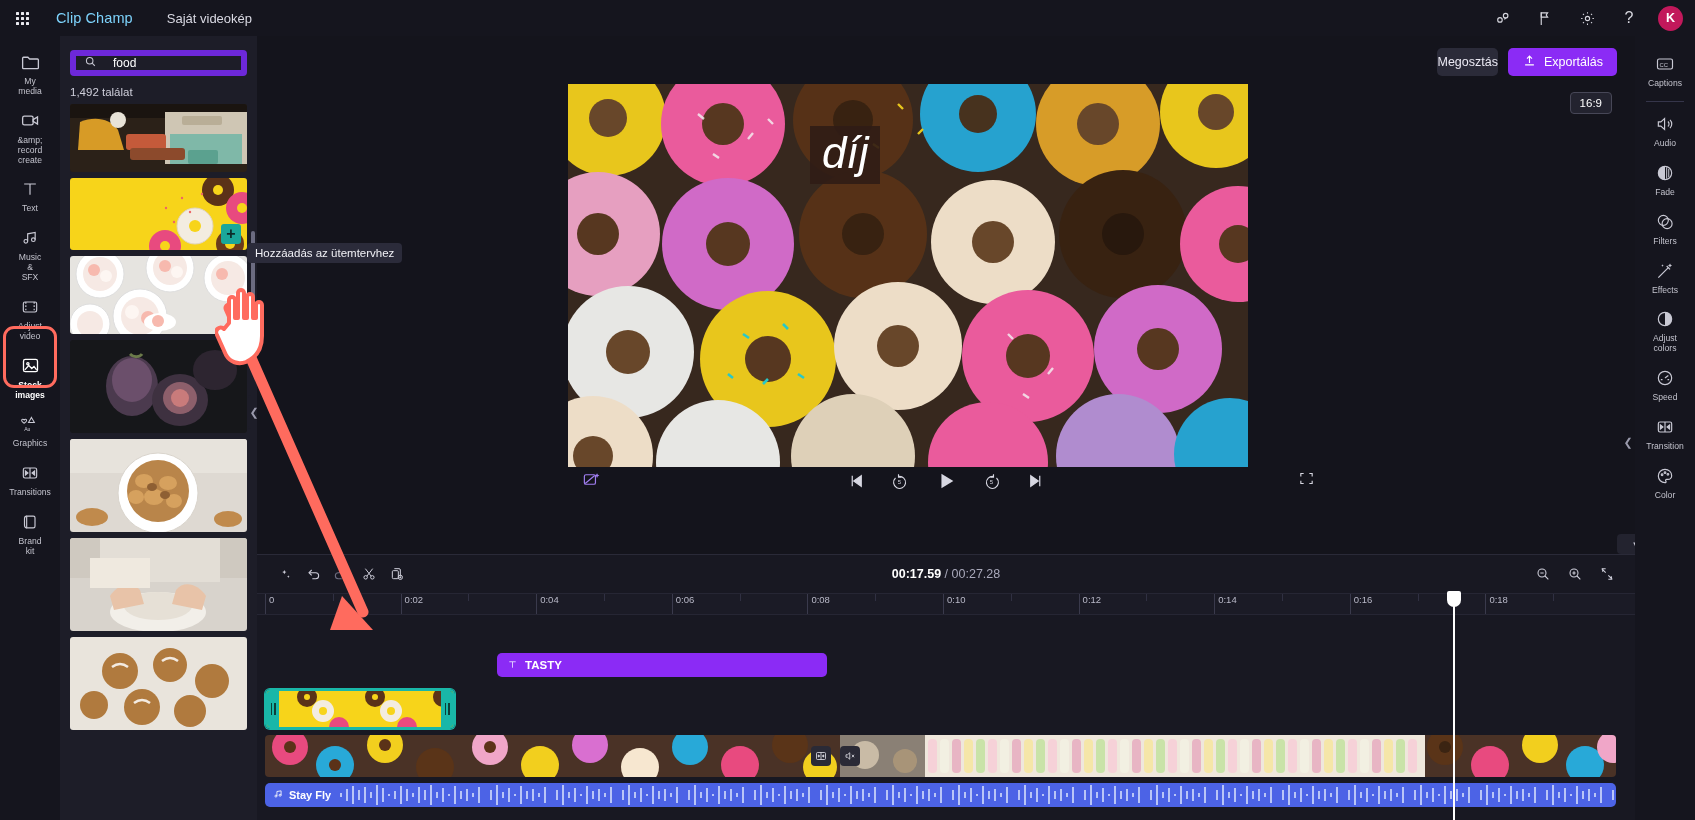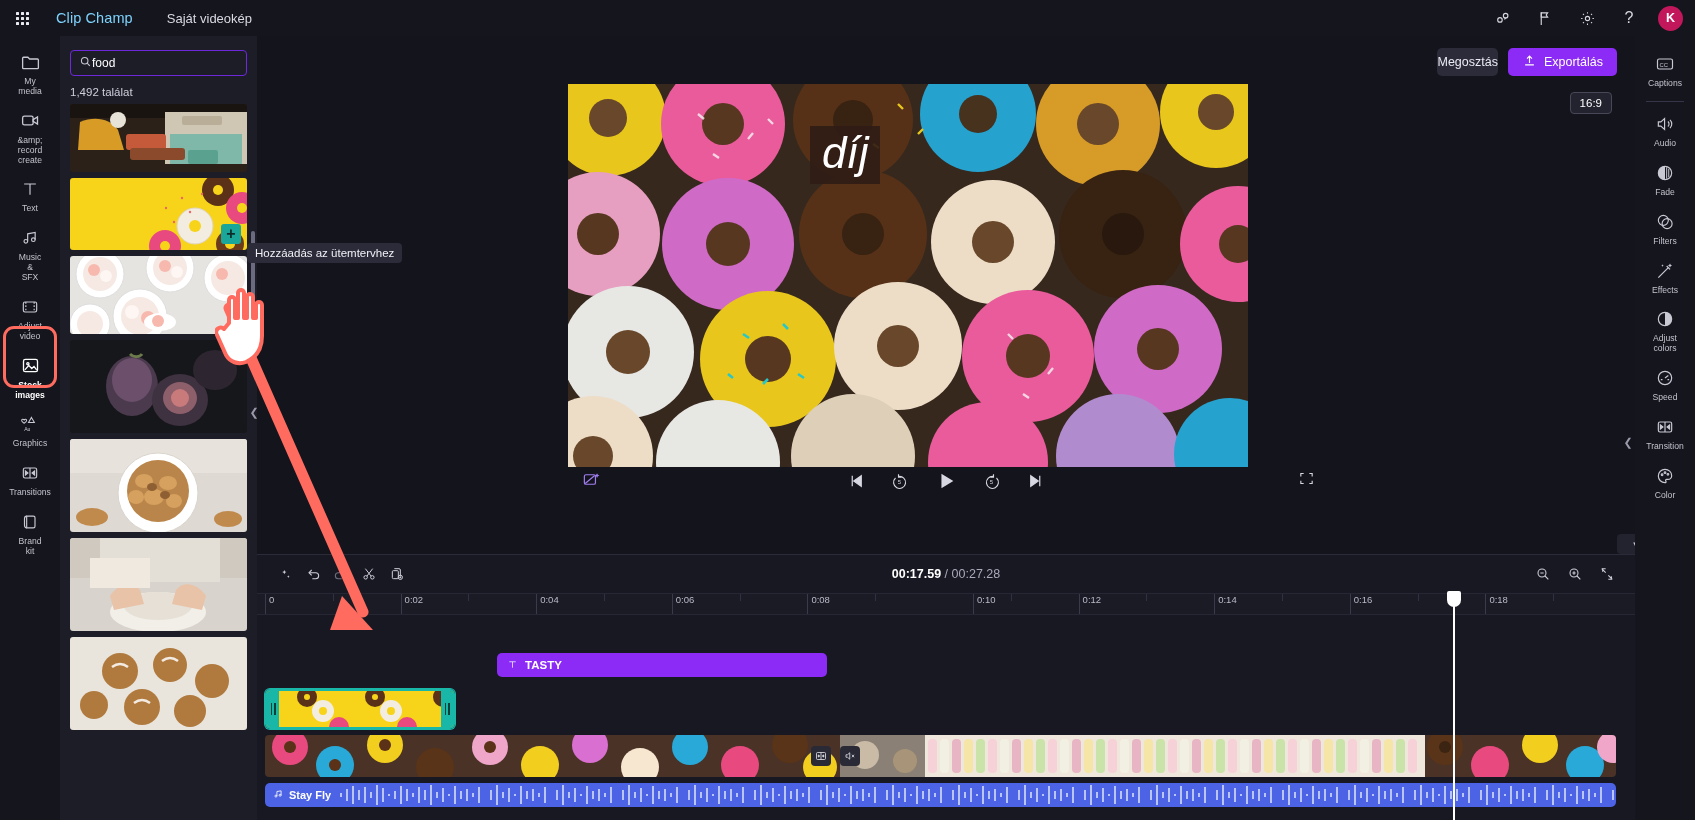--- a/index.html
+++ b/index.html
@@ -55,22 +55,22 @@
     border:3px solid #ff6b5e; border-radius:11px; pointer-events:none;
   }
 
   
   .panel{
     position:absolute; left:60px; top:36px; width:197px; height:784px;
     background:#1d1d28;
   }
   .search-wrap{ padding:14px 10px 6px;}
   .search-box{
-    height:26px; border:1px solid #6d28d9; border-radius:4px; background:transparent;
-    display:flex; align-items:center; padding:0 8px; gap:0; cursor:text;
+    height:26px; border:6px solid #6d28d9; border-radius:4px; background:transparent;
+    display:flex; align-items:center; padding:0 8px; gap:16px; cursor:text;
   }
   .search-box input{
     border:0; outline:0; background:transparent; color:#fff; font-size:12px;
     font-family:"Liberation Sans", sans-serif; width:100%;
   }
   .results-count{ padding:4px 10px 6px; font-size:11.5px; color:#cfcfdb;}
   .thumbs{ padding:0 10px; display:flex; flex-direction:column; gap:6px;}
   .thumb{ width:177px; height:68px; border-radius:3px; overflow:hidden; position:relative; cursor:pointer;}
   .add-btn{
     position:absolute; right:6px; bottom:6px; width:20px;height:20px;border-radius:3px;
@@ -793,21 +793,21 @@
         <div class="tick" style="left: 8px;">0</div>
         <div class="tick minor" style="left: 75.8px;"></div>
         <div class="tick" style="left: 143.6px;">0:02</div>
         <div class="tick minor" style="left: 211.4px;"></div>
         <div class="tick" style="left: 279.2px;">0:04</div>
         <div class="tick minor" style="left: 347px;"></div>
         <div class="tick" style="left: 414.8px;">0:06</div>
         <div class="tick minor" style="left: 482.6px;"></div>
         <div class="tick" style="left: 550.4px;">0:08</div>
         <div class="tick minor" style="left: 618.2px;"></div>
-        <div class="tick" style="left: 716px;">0:10</div>
+        <div class="tick" style="left: 686px;">0:10</div>
         <div class="tick minor" style="left: 753.8px;"></div>
         <div class="tick" style="left: 821.6px;">0:12</div>
         <div class="tick minor" style="left: 889.4px;"></div>
         <div class="tick" style="left: 957.2px;">0:14</div>
         <div class="tick minor" style="left: 1025px;"></div>
         <div class="tick" style="left: 1092.8px;">0:16</div>
         <div class="tick minor" style="left: 1160.6px;"></div>
         <div class="tick" style="left: 1228.4px;">0:18</div>
         <div class="tick minor" style="left: 1296.2px;"></div>
       </div>

